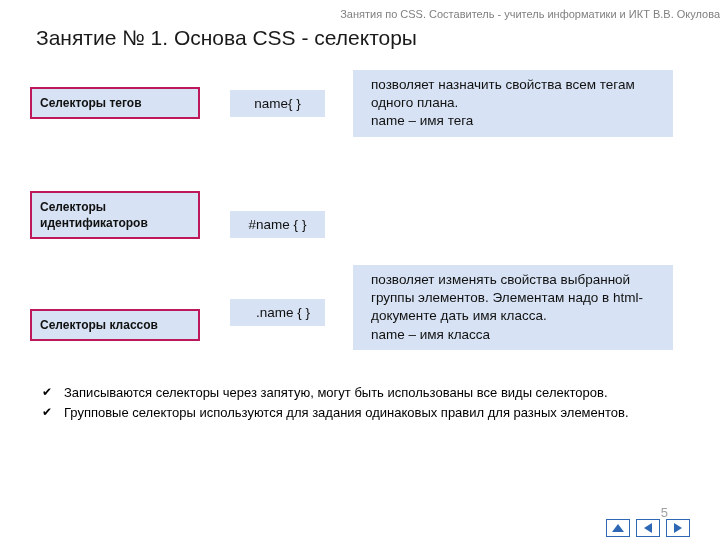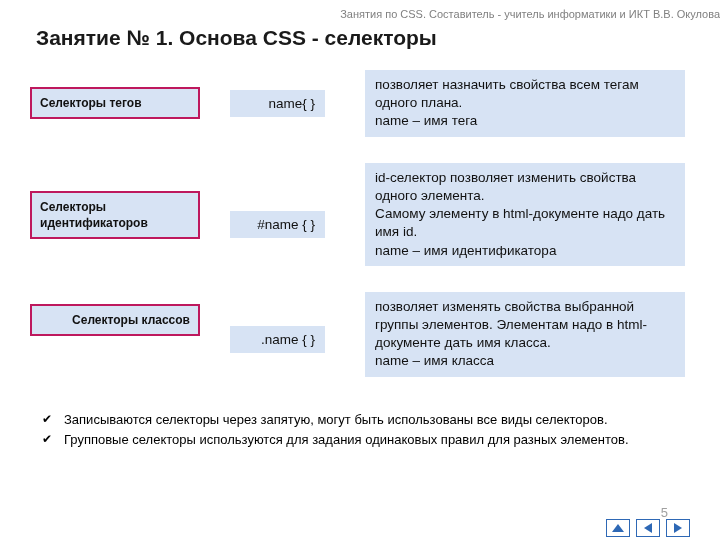--- a/index.html
+++ b/index.html
@@ -11,21 +11,21 @@
     color: #000;
   }
   .header-note {
     font-size: 11px;
     color: #808080;
     text-align: right;
     padding-top: 8px;
   }
   .title {
     font-size: 21px;
-    font-weight: bold;
+    font-weight: normal;
     color: #1a1a1a;
     padding: 6px 0 0 36px;
   }
   .row {
     display: flex;
     align-items: center;
     margin-top: 20px;
     padding-left: 30px;
   }
   .row.r2 { margin-top: 26px; align-items: flex-start; }
@@ -41,35 +41,35 @@
     line-height: 1.35;
     flex-shrink: 0;
   }
   .code-box {
     width: 95px;
     background: #d7e3f4;
     margin-left: 30px;
     padding: 6px 10px;
     font-size: 13.5px;
     color: #111;
-    text-align: right;
+    text-align: center;
     flex-shrink: 0;
   }
   .desc-box {
     width: 320px;
     background: #d7e3f4;
-    margin-left: 40px;
-    padding: 6px 10px;
+    margin-left: 28px;
+    padding: 6px 18px;
     font-size: 13.5px;
     color: #111;
     line-height: 1.35;
   }
   .r2 .selector-box { margin-top: 28px; }
   .r2 .code-box { margin-top: 48px; }
-  .r3 .selector-box { margin-top: 12px; text-align: right; }
+  .r3 .selector-box { margin-top: 44px; }
   .r3 .code-box { margin-top: 34px; padding-left: 21px; }
   .footer-list {
     margin-top: 34px;
     padding-left: 60px;
     padding-right: 80px;
     font-size: 13px;
     line-height: 1.35;
   }
   .footer-list .item {
     position: relative;
@@ -134,21 +134,20 @@
 
 <div class="row">
   <div class="selector-box">Селекторы тегов</div>
   <div class="code-box">name{  }</div>
   <div class="desc-box">позволяет назначить свойства всем тегам одного плана.<br>name – имя тега</div>
 </div>
 
 <div class="row r2">
   <div class="selector-box">Селекторы идентификаторов</div>
   <div class="code-box">#name {  }</div>
-  <div class="desc-box">id-селектор позволяет изменить свойства одного элемента.<br>Самому элементу в html-документе надо дать имя id.<br>name – имя идентификатора</div>
 </div>
 
 <div class="row r3">
   <div class="selector-box">Селекторы классов</div>
   <div class="code-box">.name {  }</div>
   <div class="desc-box">позволяет изменять свойства выбранной группы элементов. Элементам надо в html-документе дать имя класса.<br>name – имя класса</div>
 </div>
 
 <div class="footer-list">
   <div class="item">Записываются селекторы через запятую, могут быть использованы все виды селекторов.</div>

